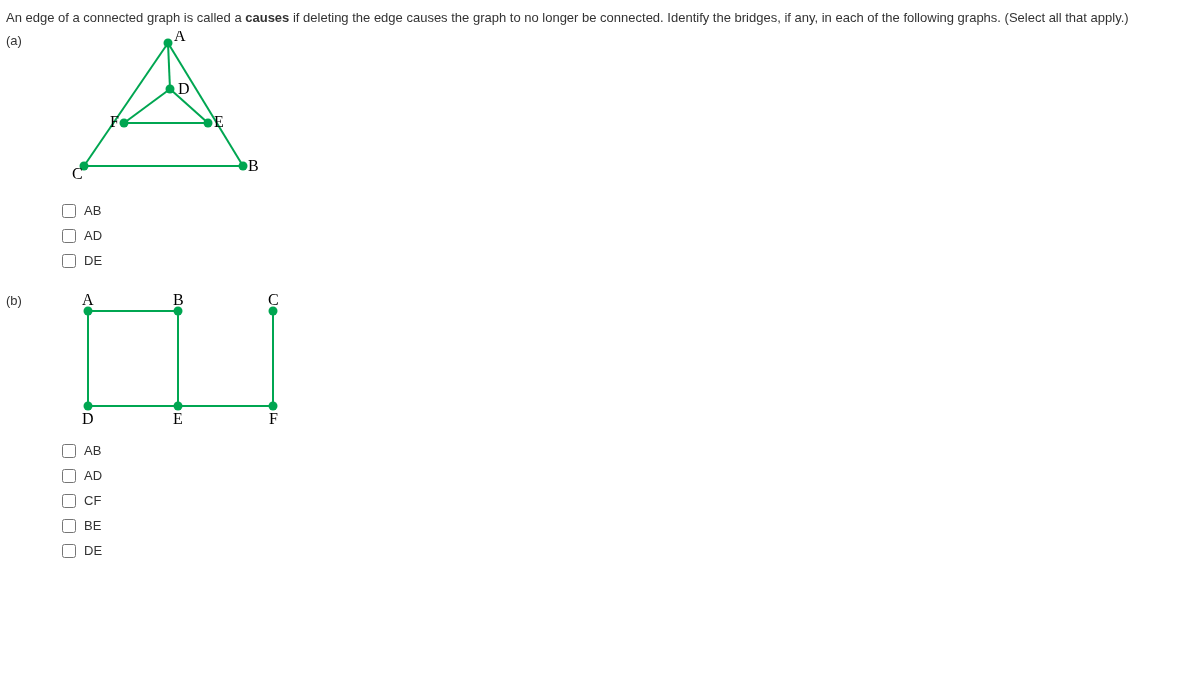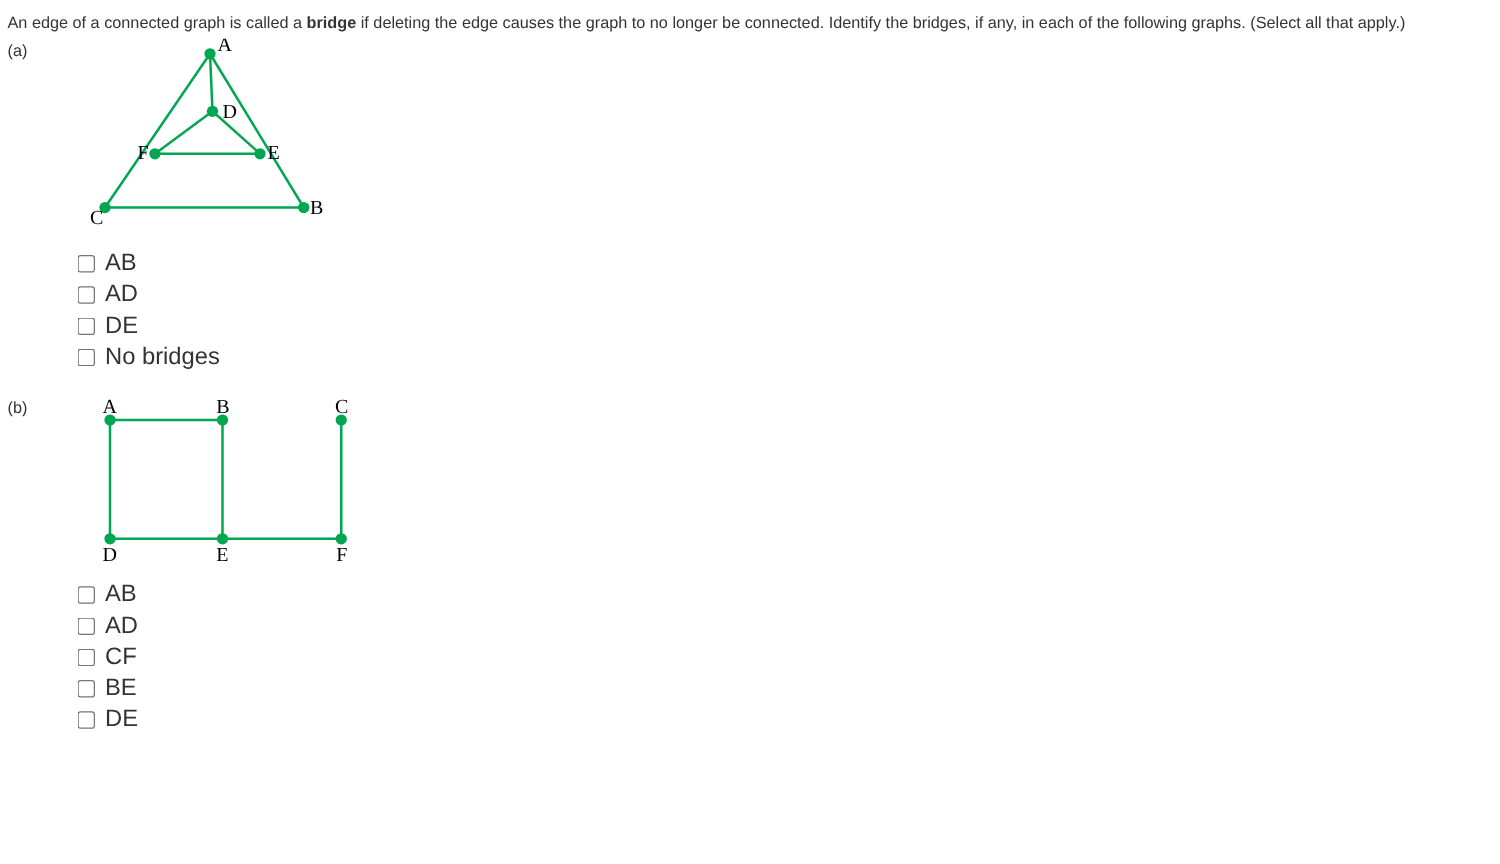--- a/index.html
+++ b/index.html
@@ -34,30 +34,30 @@
     .checkbox-row {
       display: flex;
       align-items: center;
       height: 25px;
     }
     .checkbox-row input[type=checkbox] {
       width: 14px;
       height: 14px;
       margin: 0 8px 0 0;
     }
-    .checkbox-row span { font-size: 19px; }
+    .checkbox-row span { font-size: 13px; }
     svg .node { fill: #00a651; }
     svg .edge { stroke: #00a651; stroke-width: 2; fill: none; }
     svg .lbl { font-family: 'Times New Roman', serif; font-size: 16px; fill: #000; }
   </style>
 </head>
 <body>
 
 <div class="intro">
-  <span>An edge of a connected graph is called a </span><b>bridge</b><span> if deleting the edge causes the graph to no longer be connected. Identify the bridges, if any, in each of the following graphs. (Select all that apply.)</span>
+  <span>An edge of a connected graph is called a </span><b>causes</b><span> if deleting the edge causes the graph to no longer be connected. Identify the bridges, if any, in each of the following graphs. (Select all that apply.)</span>
 </div>
 
 <div class="part-row">
   <div class="part-label">(a)</div>
   <div class="part-content">
     <div class="graph-box">
       <svg width="210" height="160" viewBox="0 0 210 160">
 
         <line class="edge" x1="110" y1="12" x2="185" y2="135"></line>
         <line class="edge" x1="110" y1="12" x2="26" y2="135"></line>
@@ -87,24 +87,20 @@
         <input type="checkbox" style="">
         <span>AB</span>
       </div>
       <div class="checkbox-row">
         <input type="checkbox" style="">
         <span>AD</span>
       </div>
       <div class="checkbox-row">
         <input type="checkbox" style="">
         <span>DE</span>
-      </div>
-      <div class="checkbox-row">
-        <input type="checkbox" style="">
-        <span>No bridges</span>
       </div>
     </div>
   </div>
 </div>
 
 <div class="part-row" style="margin-top:18px;">
   <div class="part-label">(b)</div>
   <div class="part-content">
     <div class="graph-box">
       <svg width="250" height="140" viewBox="0 0 250 140">

